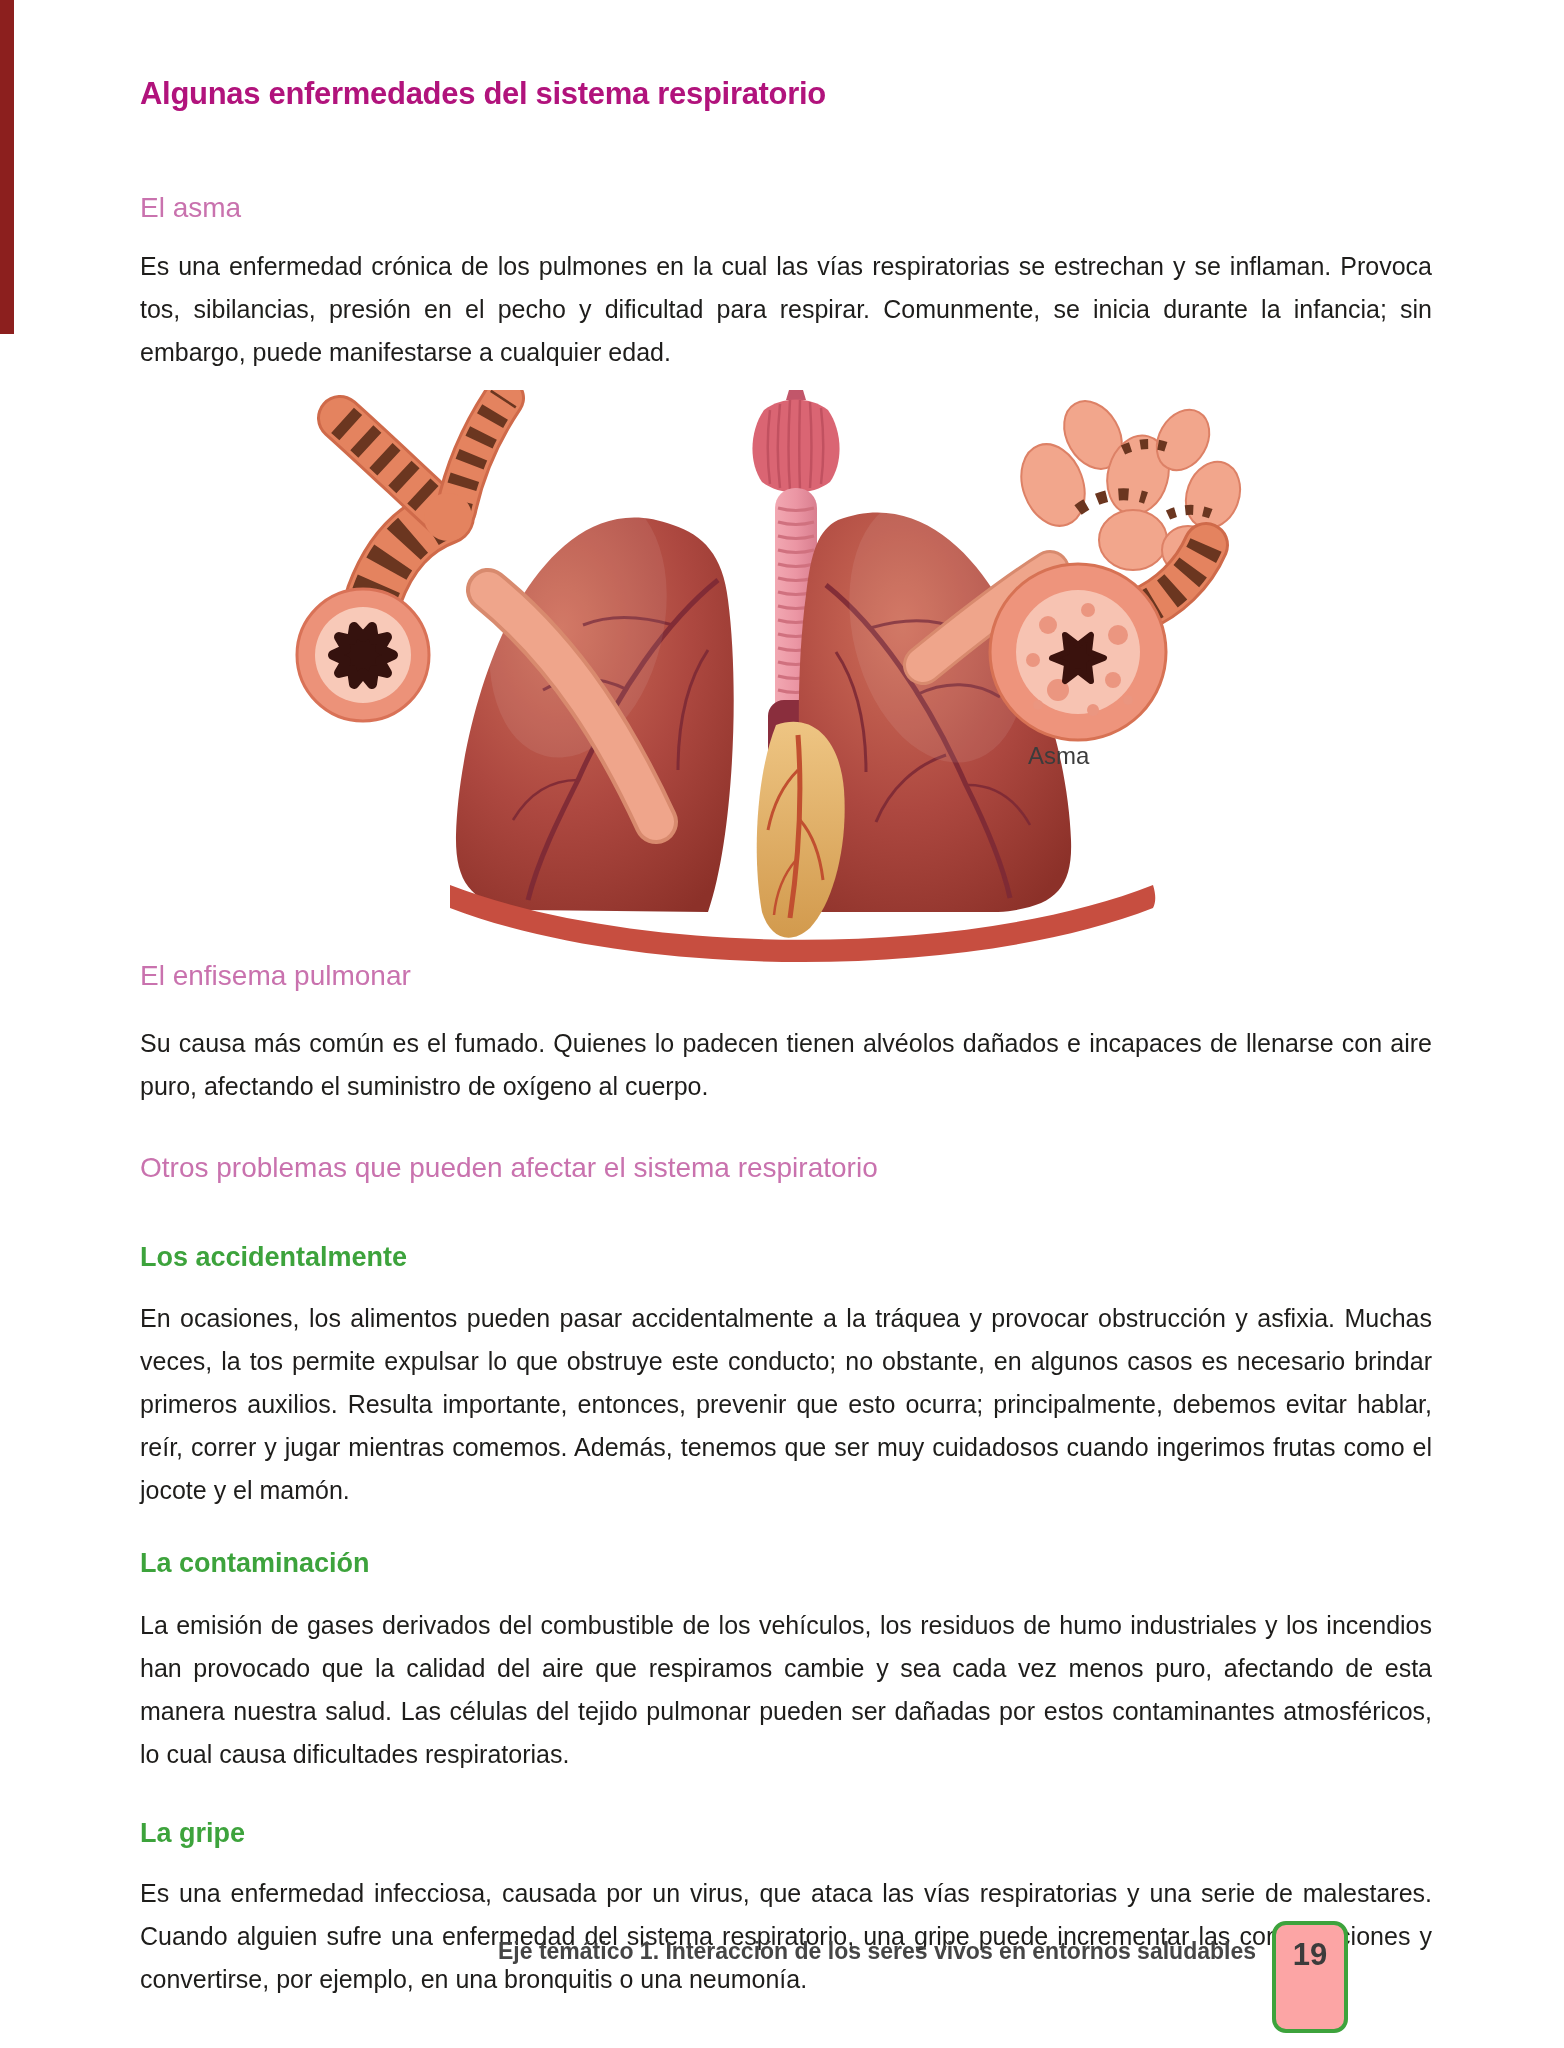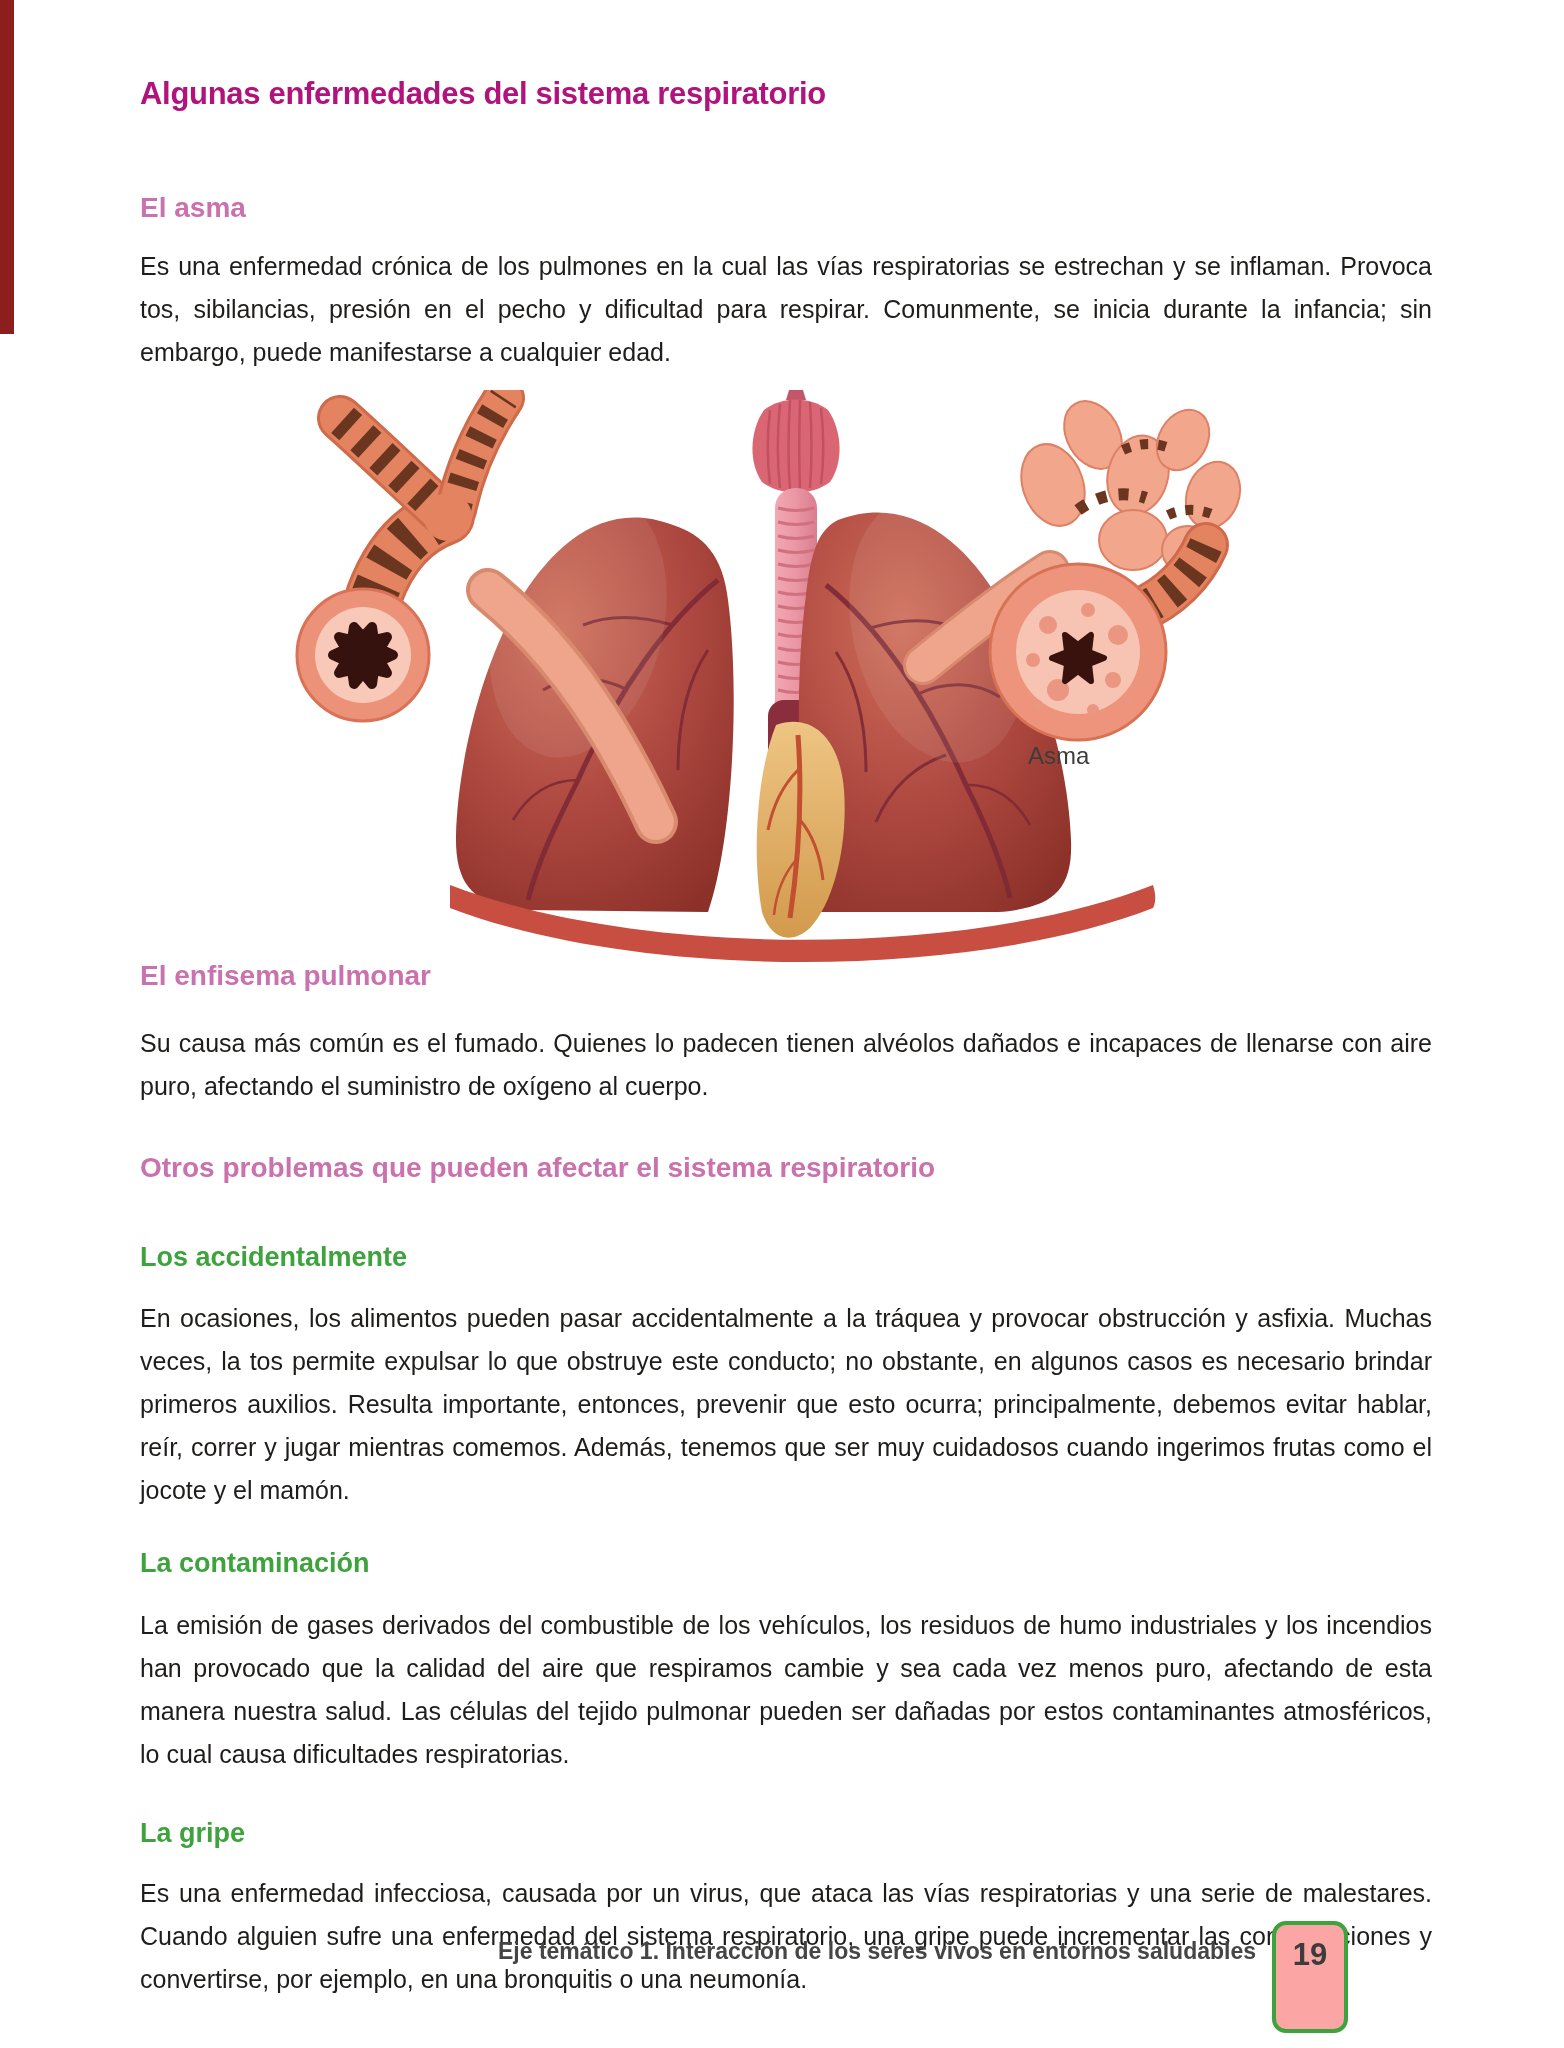--- a/index.html
+++ b/index.html
@@ -1,21 +1,21 @@
 <!DOCTYPE html>
 <html style="--c-title: #b1137c; --c-pink-heading: #c972ae; --c-green-heading: #3da33c; --c-body-text: #1e1d1b; --c-footer-text: #454545; --c-page-box-border: #3da33c; --c-edge-bar: #8c1f1e;"><head>
 <meta charset="utf-8">
 <style>
   html,body{margin:0;padding:0;background:#ffffff;}
   .page{position:relative;width:1564px;height:2048px;background:#ffffff;overflow:hidden;
         font-family:"Liberation Sans", sans-serif;}
   .edge-bar{position:absolute;left:0;top:0;width:14px;height:334px;background:var(--c-edge-bar,#8c1f1e);}
   .page-title{position:absolute;left:140px;top:76px;font-size:31px;font-weight:bold;
         letter-spacing:-0.3px;color:var(--c-title,#b1137c);}
-  .h-pink{position:absolute;left:140px;font-size:28px;font-weight:bold;color:var(--c-pink-heading,#c972ae);}
+  .h-pink{position:absolute;left:140px;font-size:28px;font-weight:normal;color:var(--c-pink-heading,#c972ae);}
   .h-green{position:absolute;left:140px;font-size:27px;font-weight:bold;color:var(--c-green-heading,#3da33c);}
   .para{position:absolute;left:140px;width:1292px;font-size:25px;line-height:43px;
         text-align:justify;color:var(--c-body-text,#1e1d1b);}
   #h-asma{top:192px;} #h-enfisema{top:960px;} #h-otros{top:1152px;}
   #h-atrag{top:1242px;} #h-cont{top:1548px;} #h-gripe{top:1818px;text-align:right;}
   #p-asma{top:245px;} #p-enfisema{top:1022px;} #p-atrag{top:1297px;}
   #p-cont{top:1604px;} #p-gripe{top:1872px;}
   .figure{position:absolute;left:278px;top:390px;width:1054px;height:575px;}
   .fig-label{position:absolute;font-size:24px;color:#3c3c3c;}
   #lab-normal{left:12px;top:306px;width:235px;line-height:34px;}

